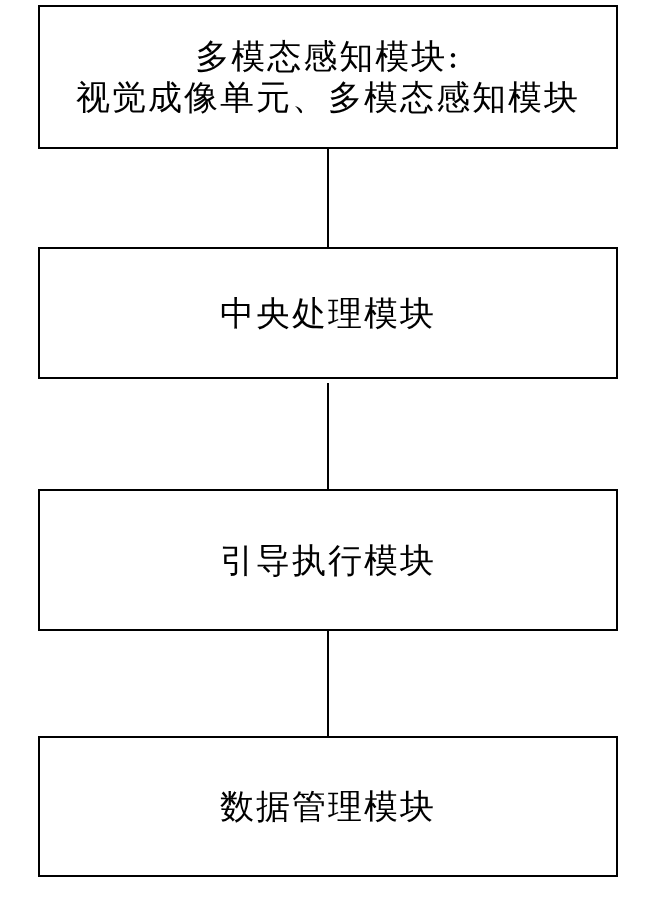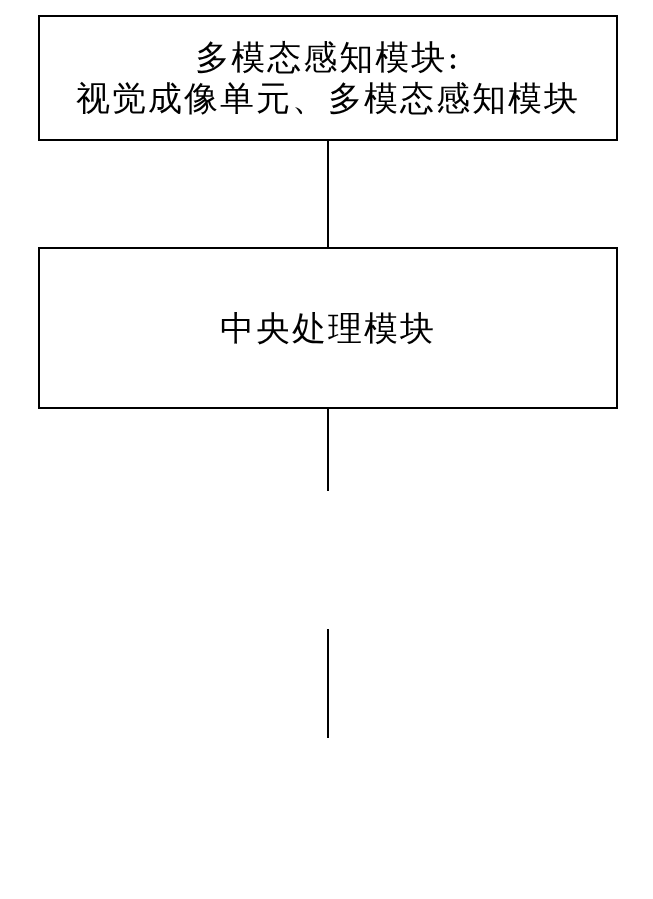--- a/index.html
+++ b/index.html
@@ -29,22 +29,22 @@
     justify-content: center;
     text-align: center;
     z-index: 2;
   }
   .box .line {
     font-size: 34px;
     line-height: 41px;
     letter-spacing: 2px;
     white-space: nowrap;
   }
-  .box1 { top: 5px;   height: 126px; margin-top: 10px; }
-  .box2 { top: 247px; height: 162px; }
+  .box1 { top: 5px;   height: 144px; }
+  .box2 { top: 247px; height: 132px; }
   .box3 { top: 489px; height: 142px; }
   .box4 { top: 736px; height: 141px; }
   .connector {
     position: absolute;
     left: 327px;
     width: 2px;
     background: #000000;
     z-index: 1;
   }
   .conn1 { top: 141px; height: 108px; }
@@ -62,17 +62,23 @@
   </div>
 
   <div class="connector conn1"></div>
 
   <div class="box box2">
     <div class="line">中央处理模块</div>
   </div>
 
   <div class="connector conn2"></div>
 
+  <div class="box box3">
+    <div class="line">引导执行模块</div>
+  </div>
 
   <div class="connector conn3"></div>
 
+  <div class="box box4">
+    <div class="line">数据管理模块</div>
+  </div>
 
 </div>
 
 </body></html>

